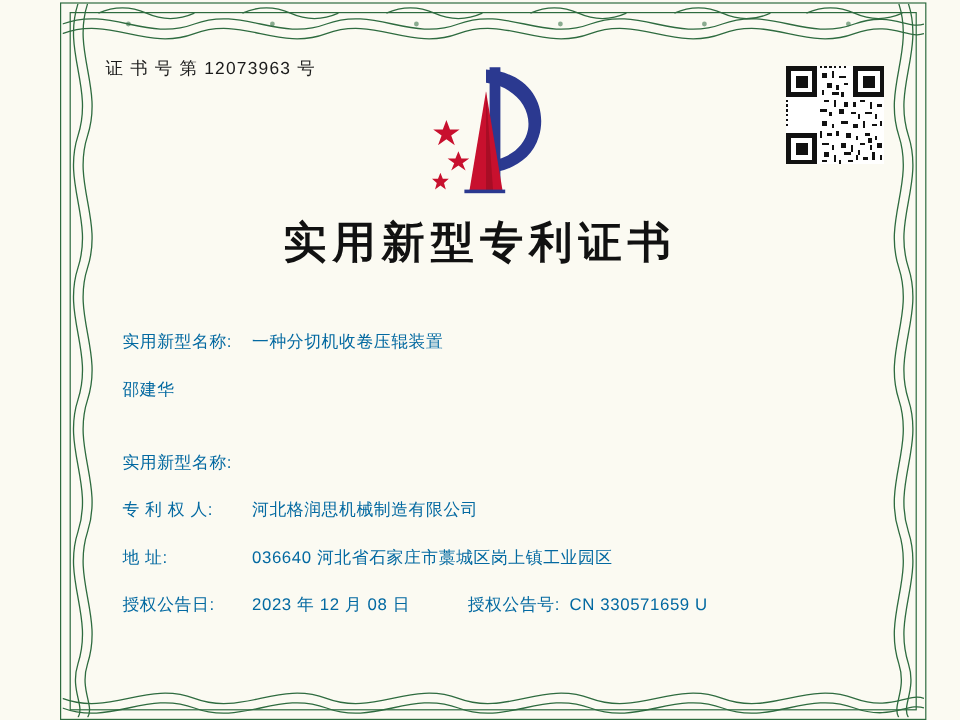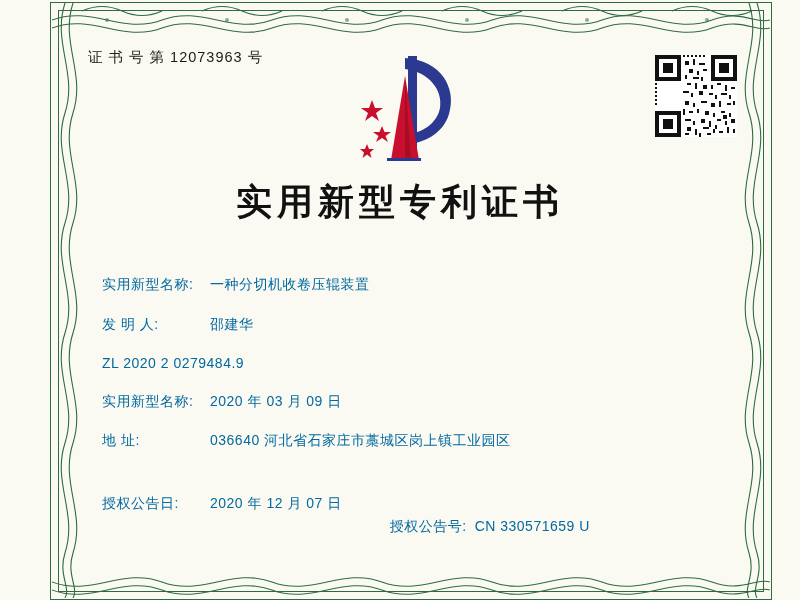--- a/index.html
+++ b/index.html
@@ -151,21 +151,20 @@
   .inline-extra {
     margin-left: 48px;
     display: flex;
     align-items: baseline;
     white-space: nowrap;
   }
   .inline-extra .field-label {
     width: auto;
     flex: 0 0 auto;
     margin-right: 8px;
-    margin-top: 46px;
   }
 </style>
 </head>
 <body>
 
 <div class="certificate">
 
   <div class="border-outer"></div>
   <div class="border-inner"></div>
 
@@ -339,42 +338,43 @@
   <div class="title">实用新型专利证书</div>
 
   <div class="fields">
 
     <div class="field-row">
       <span class="field-label">实用新型名称:</span>
       <span class="field-value">一种分切机收卷压辊装置</span>
     </div>
 
     <div class="field-row">
-      <span class="field-label">发  明  人:</span>
       <span class="field-value">邵建华</span>
     </div>
 
     <div class="field-row">
-      <span class="field-value">ZL 2020 2 0279484.9</span>
     </div>
 
     <div class="field-row">
       <span class="field-label">实用新型名称:</span>
-      <span class="field-value">2020 年 03 月 09 日</span>
-    </div>
-
+    </div>
+
+    <div class="field-row">
+      <span class="field-label">专 利 权 人:</span>
+      <span class="field-value">河北格润思机械制造有限公司</span>
+    </div>
 
     <div class="field-row">
       <span class="field-label">地      址:</span>
       <span class="field-value">036640 河北省石家庄市藁城区岗上镇工业园区</span>
     </div>
 
     <div class="field-row last">
       <span class="field-label">授权公告日:</span>
-      <span class="field-value">2020 年 12 月 07 日</span>
+      <span class="field-value">2023 年 12 月 08 日</span>
       <span class="inline-extra">
         <span class="field-label">授权公告号:</span>
         <span class="field-value">CN 330571659 U</span>
       </span>
     </div>
 
   </div>
 
 </div>
 

